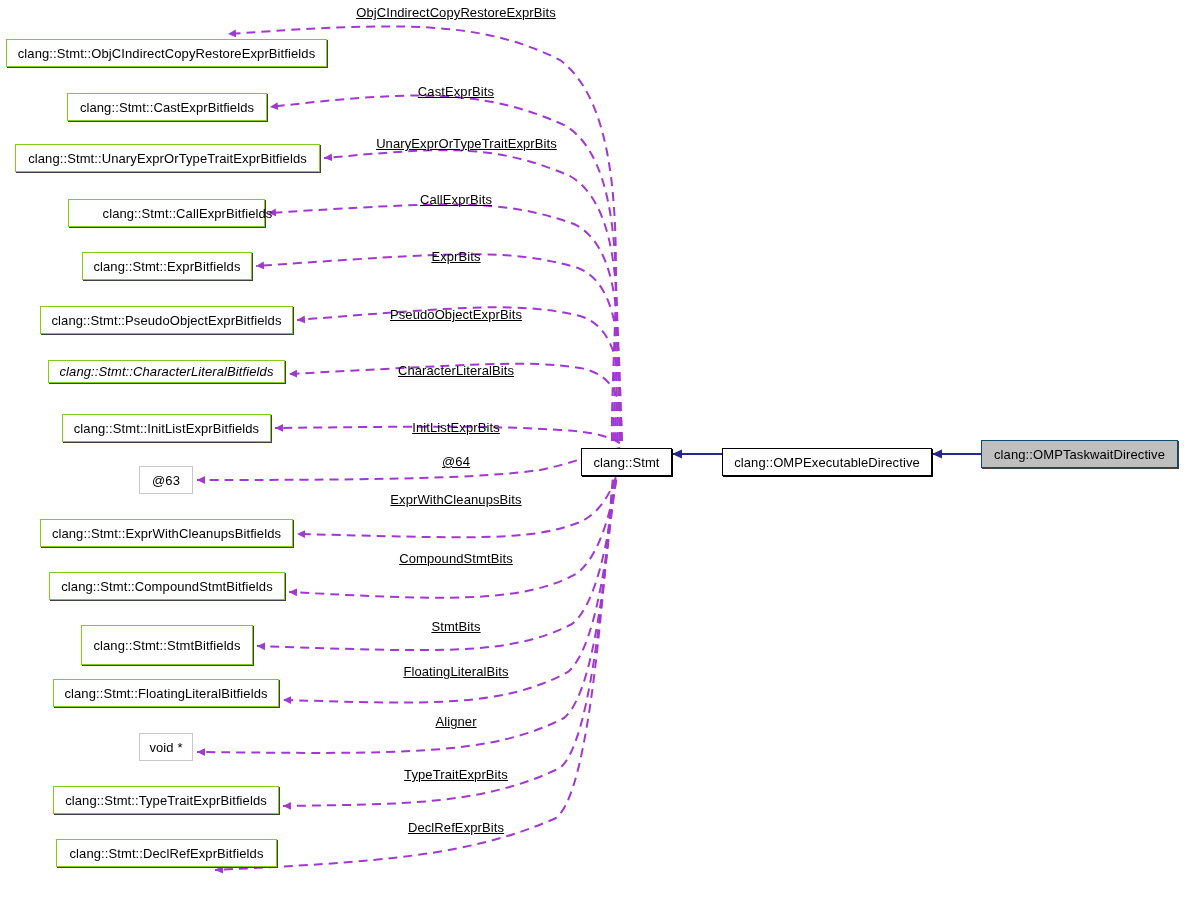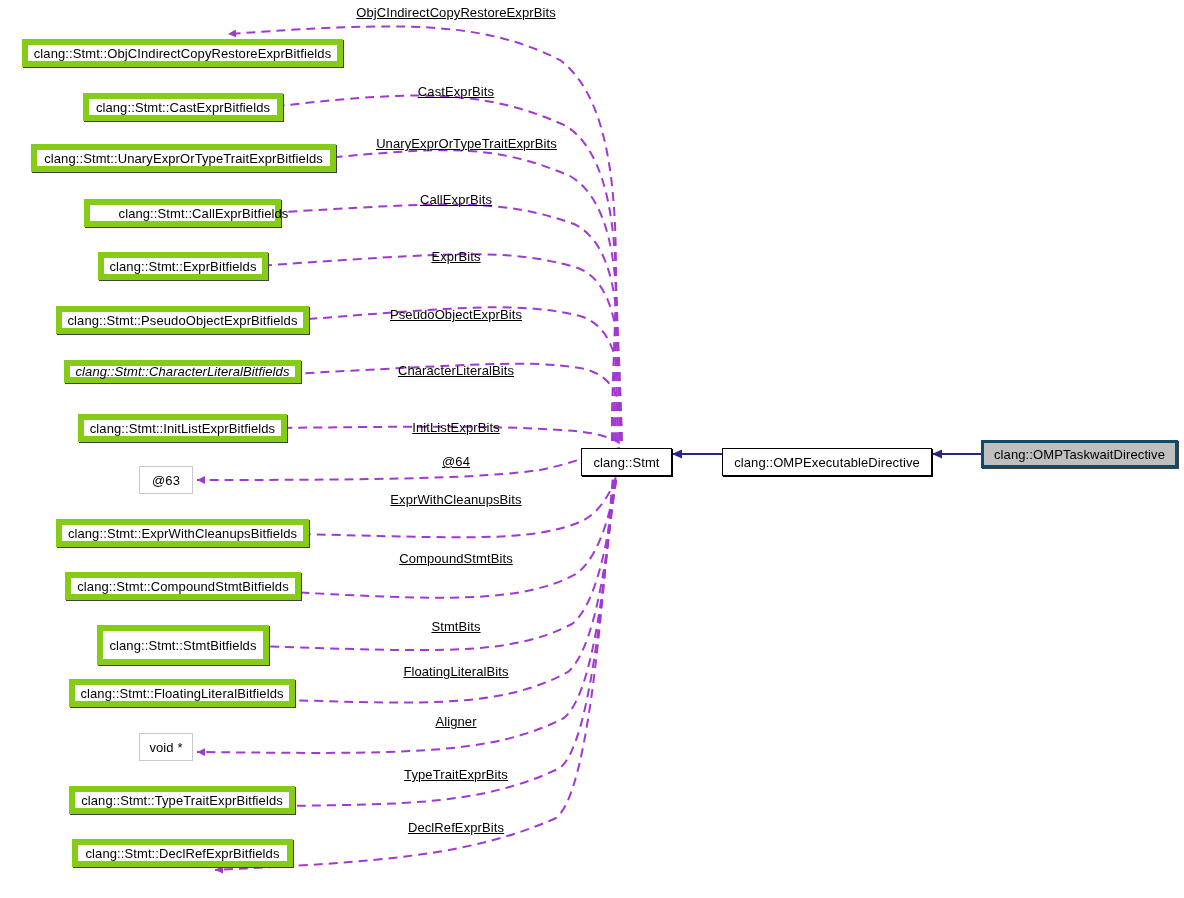--- a/index.html
+++ b/index.html
@@ -33,30 +33,29 @@
     display: flex;
     align-items: center;
     justify-content: center;
     font-size: 13px;
     color: #000000;
     white-space: nowrap;
     line-height: 1;
     letter-spacing: 0.1px;
   }
   .node.heavy {
-    border: 6px solid #84cc16;
+    border: 1px solid #84cc16;
     box-shadow: 1px 1px 0 0 #404040;
-    margin-left: 16px;
   }
   .node.light {
     border: 1px solid #c8c8c8;
   }
   .node.highlight {
     background: #bfbfbf;
-    border: 3px solid #0c4a6e;
+    border: 1px solid #0c4a6e;
     box-shadow: 1px 1px 0 0 #404040;
   }
   .node.main {
     border: 1px solid #000000;
     box-shadow: 1px 1px 0 0 #000000;
     margin-top: 8px;
   }
   .edge-label {
     position: absolute;
     font-size: 13px;

